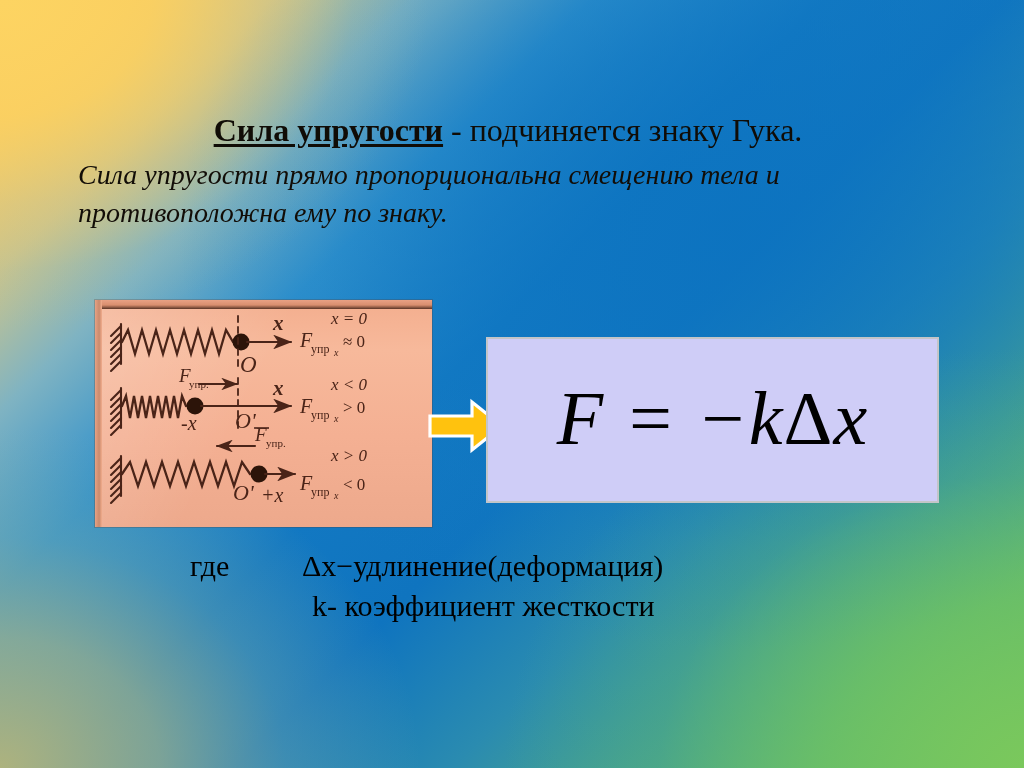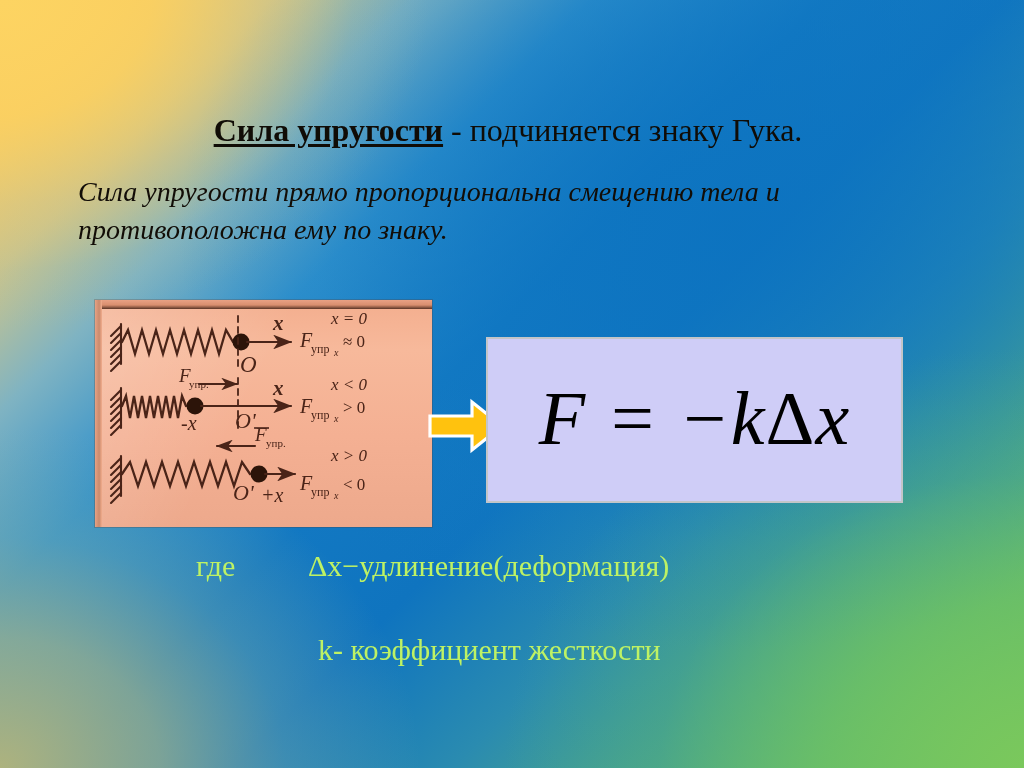--- a/index.html
+++ b/index.html
@@ -93,21 +93,21 @@
     font-weight: bold;
     text-decoration: underline;
     text-underline-offset: 3px;
     text-decoration-thickness: 3px;
     text-align: center;
   }
   .title-rest {
     font-weight: normal;
   }
   .subtitle {
-    margin-top: 23px;
+    margin-top: 6px;
     font-style: italic;
     font-size: 28px;
     line-height: 1.36;
     text-align: left;
     color: #120d07;
   }
 
   
   .figure {
     position: absolute;
@@ -150,21 +150,21 @@
     top: 398px;
     width: 76px;
     height: 56px;
   }
 
   
   .formula-box {
     position: absolute;
     left: 486px;
     top: 337px;
-    width: 417px;
+    width: 453px;
     height: 166px;
     background: #cfcdf7;
     border: 2px solid #c3c5c8;
     box-sizing: border-box;
     display: flex;
     align-items: center;
     justify-content: center;
   }
   .formula {
     font-family: "Liberation Serif", "DejaVu Serif", serif;
@@ -176,41 +176,40 @@
     white-space: nowrap;
     transform: translateY(-2px);
   }
   .formula .upr {
     font-style: normal;
   }
 
   
   .legend {
     position: absolute;
-    left: 196px;
+    left: 190px;
     top: 546px;
     width: 700px;
-    color: #bef264;
+    color: #000000;
     font-size: 30px;
     line-height: 1.32;
   }
   .legend-row1 {
     display: flex;
     align-items: baseline;
     white-space: nowrap;
   }
   .legend-gde {
     display: inline-block;
     width: 112px;
     flex: none;
   }
   .legend-row2 {
     margin-left: 122px;
     white-space: nowrap;
-    margin-top: 44px;
   }
 </style>
 </head>
 <body>
 
 <div id="slide">
 
   <div class="bg-layer bg-base"></div>
   <div class="bg-layer bg-core"></div>
   <div class="bg-layer bg-tl"></div>

